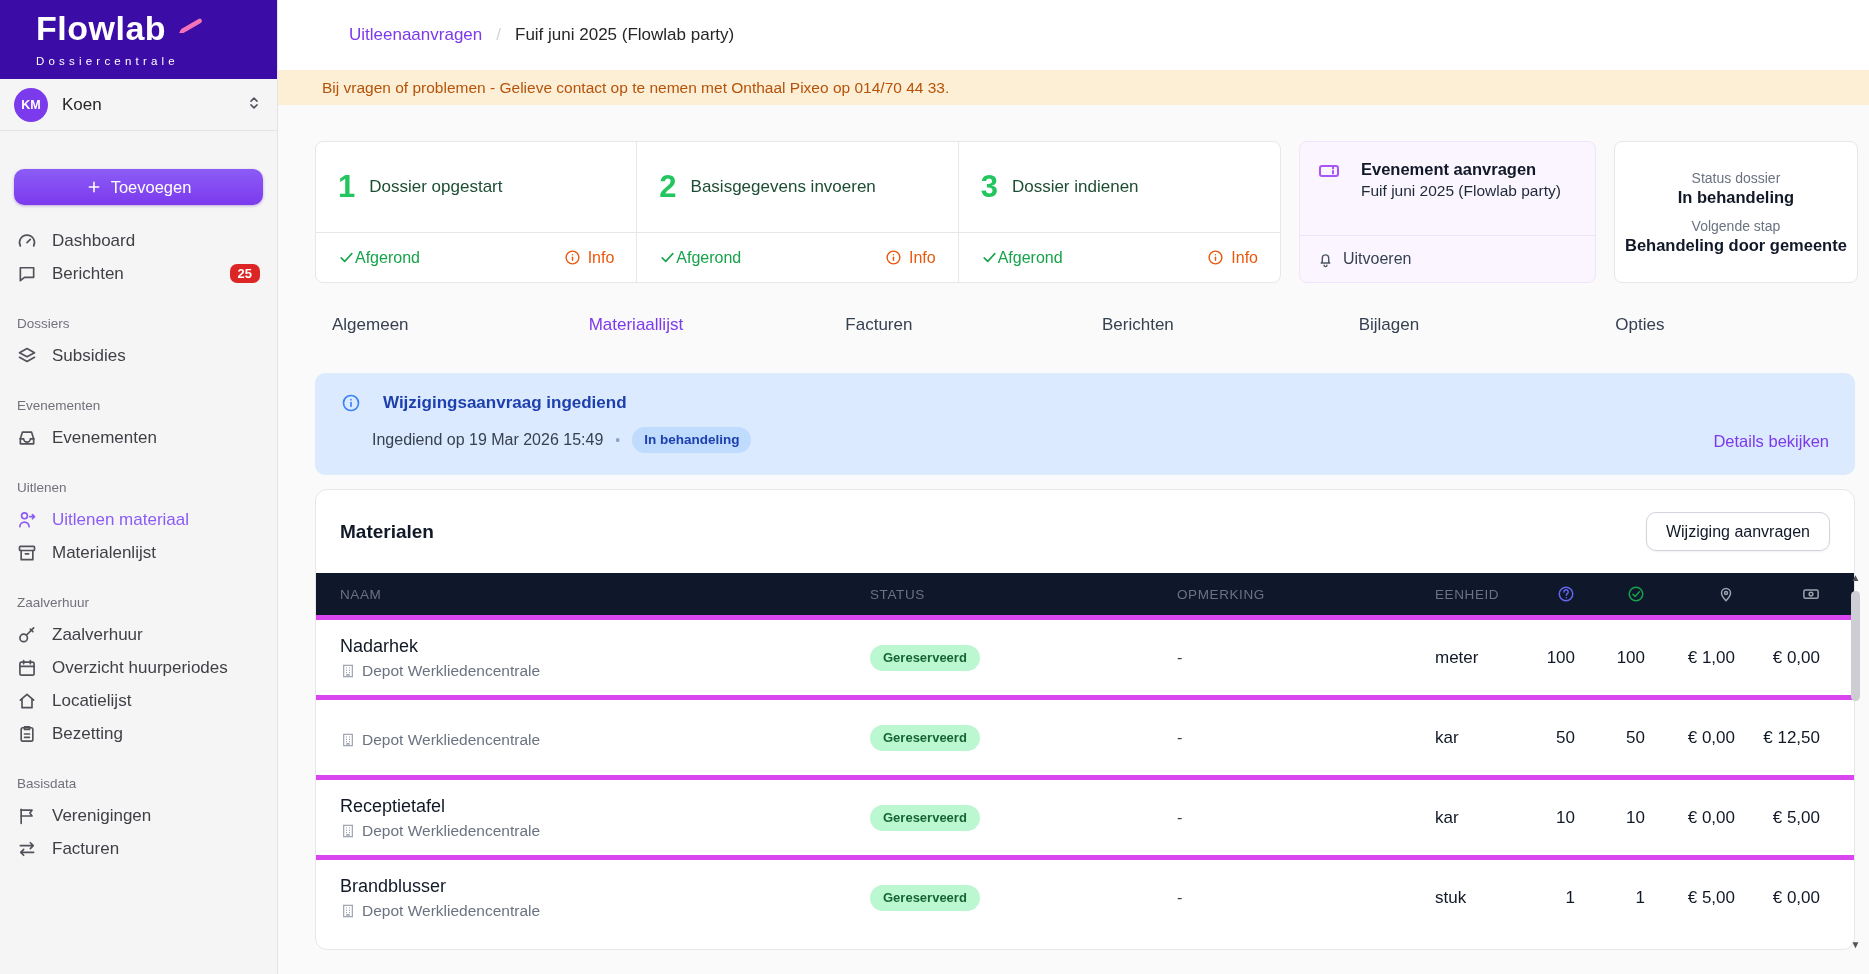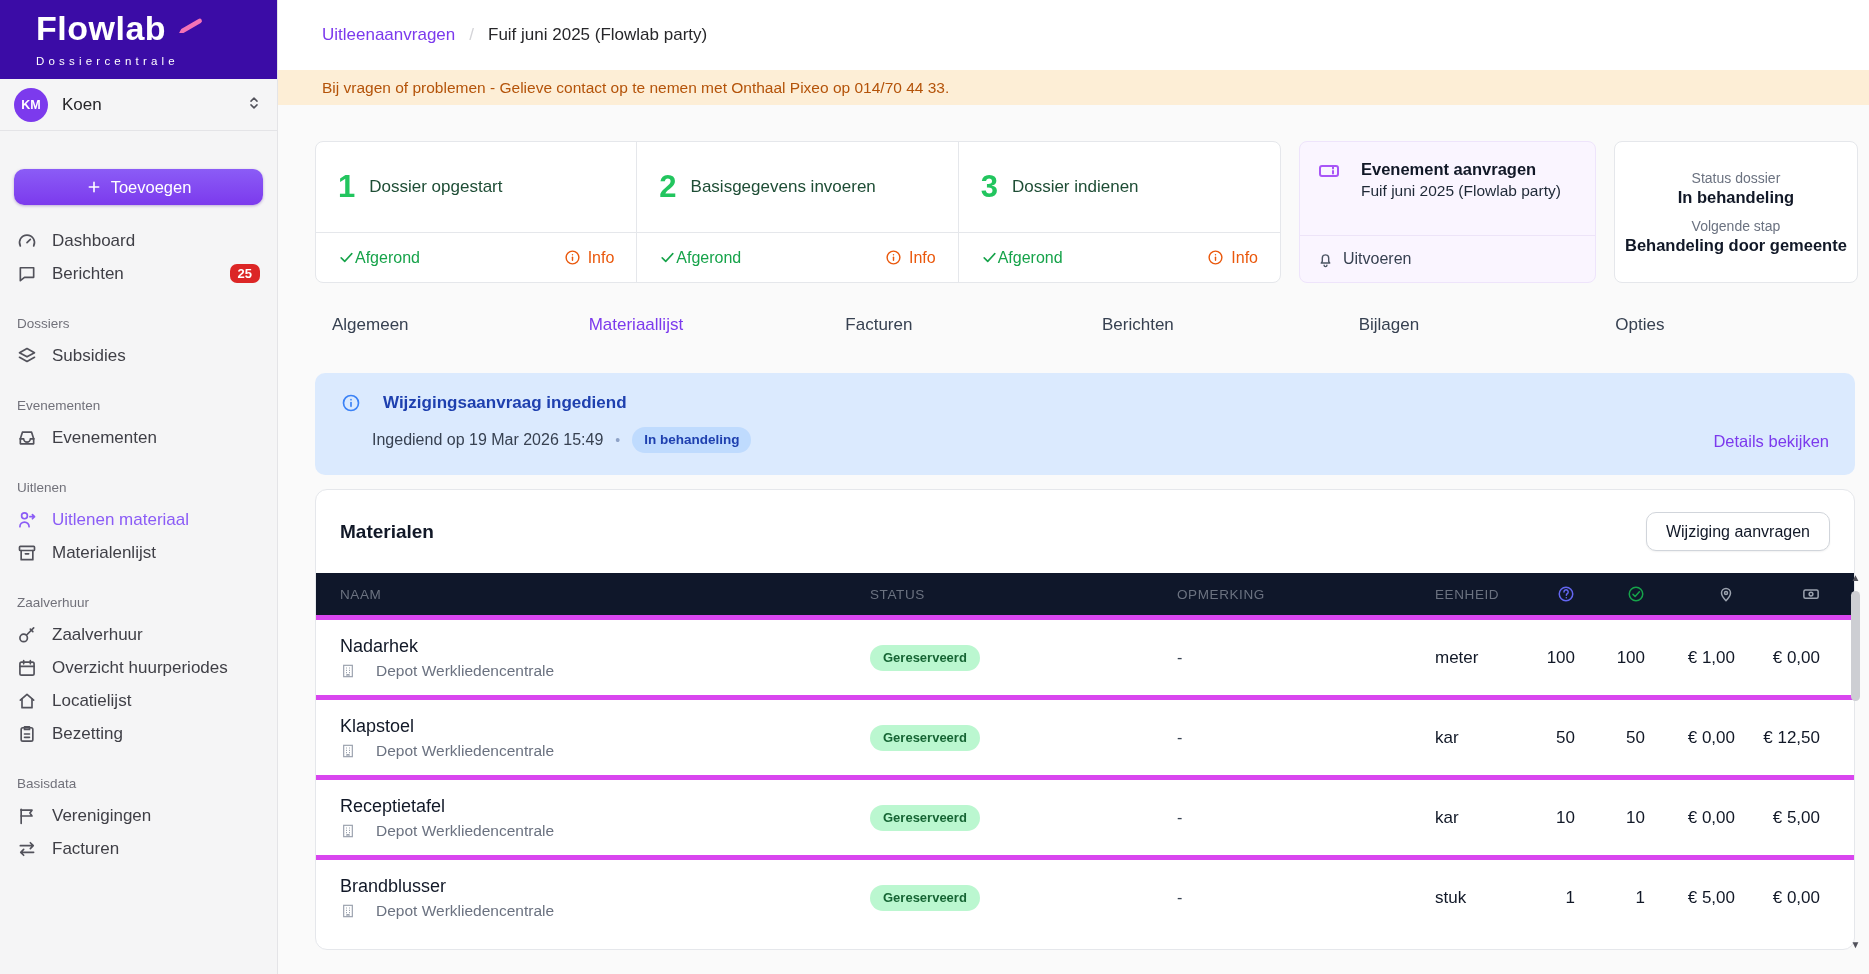--- a/index.html
+++ b/index.html
@@ -27,21 +27,21 @@
   .nav { margin-top:19px; }
   .nav-item { height:33px; display:flex; align-items:center; gap:15px; padding:0 17px; font-size:17px; color:#3f3f46; cursor:pointer; }
   .nav-item .ni { width:20px; height:20px; flex:0 0 20px; color:#52525b; }
   .nav-item.active, .nav-item.active .ni { color:#8b5cf6; }
   .nav-badge { margin-left:auto; background:#dc2626; color:#fff; font-size:13px; font-weight:700; border-radius:7px; padding:3px 8px; line-height:1; }
   .nav-section { margin:26px 17px 8px; font-size:13.5px; color:#71717a; }
 
   
   .main { flex:1; display:flex; flex-direction:column; position:relative; overflow:hidden; }
   .topbar { height:70px; flex:0 0 70px; background:#fff; display:flex; align-items:center; padding:0 44px; }
-  .crumb-parent { color:#7c3aed; font-size:17px; cursor:pointer; }
+  .crumb-parent { color:#7c3aed; font-size:17px; cursor:pointer;margin-left:27px; }
   .crumb-sep { color:#d4d4d8; margin:0 14px; font-size:17px; }
   .crumb-current { color:#27272a; font-size:17px; }
   .notice { height:35px; flex:0 0 35px; background:#fdeed6; color:#b45309; font-size:15.5px; display:flex; align-items:center; padding:0 44px; }
   .content { padding:36px 14px 0 37px; }
 
   
   .cards-row { display:flex; gap:18px; height:142px; }
   .steps { width:966px; flex:0 0 966px; background:#fff; border:1px solid #e5e7eb; border-radius:8px; display:grid; grid-template-columns:1fr 1fr 1fr; overflow:hidden; }
   .step { display:flex; flex-direction:column; border-right:1px solid #e5e7eb; }
   .step:last-child { border-right:none; }
@@ -90,21 +90,21 @@
   .mat-btn { background:#fff; border:1px solid #d1d5db; border-radius:10px; height:39px; padding:0 19px; font-size:16px; color:#111827; font-family:inherit; cursor:pointer; box-shadow:0 1px 2px rgba(0,0,0,.06); }
   .mgrid { display:grid; grid-template-columns:530px 307px 258px 78px 62px 70px 90px 95px; align-items:center; padding:0 24px; }
   .mtable-head { height:42px; background:#0f172a; color:#6b7280; font-size:13.5px; letter-spacing:.6px; }
   .th-icon { display:flex; justify-content:flex-end; }
   .th-icon.pad { padding-right:10px; }
   .icon-q { color:#6366f1; } .icon-ok { color:#16a34a; }
   .icon-gray { color:#9ca3af; }
   .mtable-row { height:80px; border-top:5px solid #d946ef; }
   .mtable-row:first-of-type { border-top:none; }
   .cell-name .nm { font-size:18px; color:#111827; }
-  .cell-name .loc { display:flex; align-items:center; gap:20px; margin-top:5px; color:#6b7280; font-size:15.5px; }
+  .cell-name .loc { display:flex; align-items:center; gap:6px; margin-top:5px; color:#6b7280; font-size:15.5px; }
   .cell-name .loc .ic { color:#9ca3af; }
   .badge-green { display:inline-block; background:#bbf7d0; color:#166534; font-size:13px; font-weight:700; padding:6px 13px; border-radius:999px; line-height:1.1; }
   .cell-remark { font-size:16px; color:#374151; }
   .cell-unit { font-size:17px; color:#111827; }
   .cell-num { font-size:17px; color:#111827; text-align:right; }
   .cell-num.pad { padding-right:10px; }
 
   
   .scrollbar { position:absolute; right:6px; top:573px; width:15px; height:377px; display:flex; flex-direction:column; align-items:center; }
   .sb-arrow { font-size:10px; color:#52525b; line-height:1; cursor:pointer; }
@@ -486,21 +486,20 @@
           <div class="cell-remark">-</div>
           <div class="cell-unit">meter</div>
           <div class="cell-num">100</div>
           <div class="cell-num">100</div>
           <div class="cell-num">€ 1,00</div>
           <div class="cell-num pad">€ 0,00</div>
         </div>
 
         <div class="mgrid mtable-row">
           <div class="cell-name">
-            <div class="nm">Klapstoel</div>
             <div class="loc">
               <span class="ic">
                   <svg viewBox="0 0 24 24" width="16" height="16" fill="none" stroke="currentColor" stroke-width="1.8">
                     <rect x="5.5" y="3.5" width="13" height="17"></rect>
                     <path d="M9 7.5h1.5M13.5 7.5H15M9 11h1.5M13.5 11H15M9 14.5h1.5M13.5 14.5H15M10.5 20.5v-3h3v3"></path>
                   </svg>
                 </span>
               <span>Depot Werkliedencentrale</span>
             </div>
           </div>

